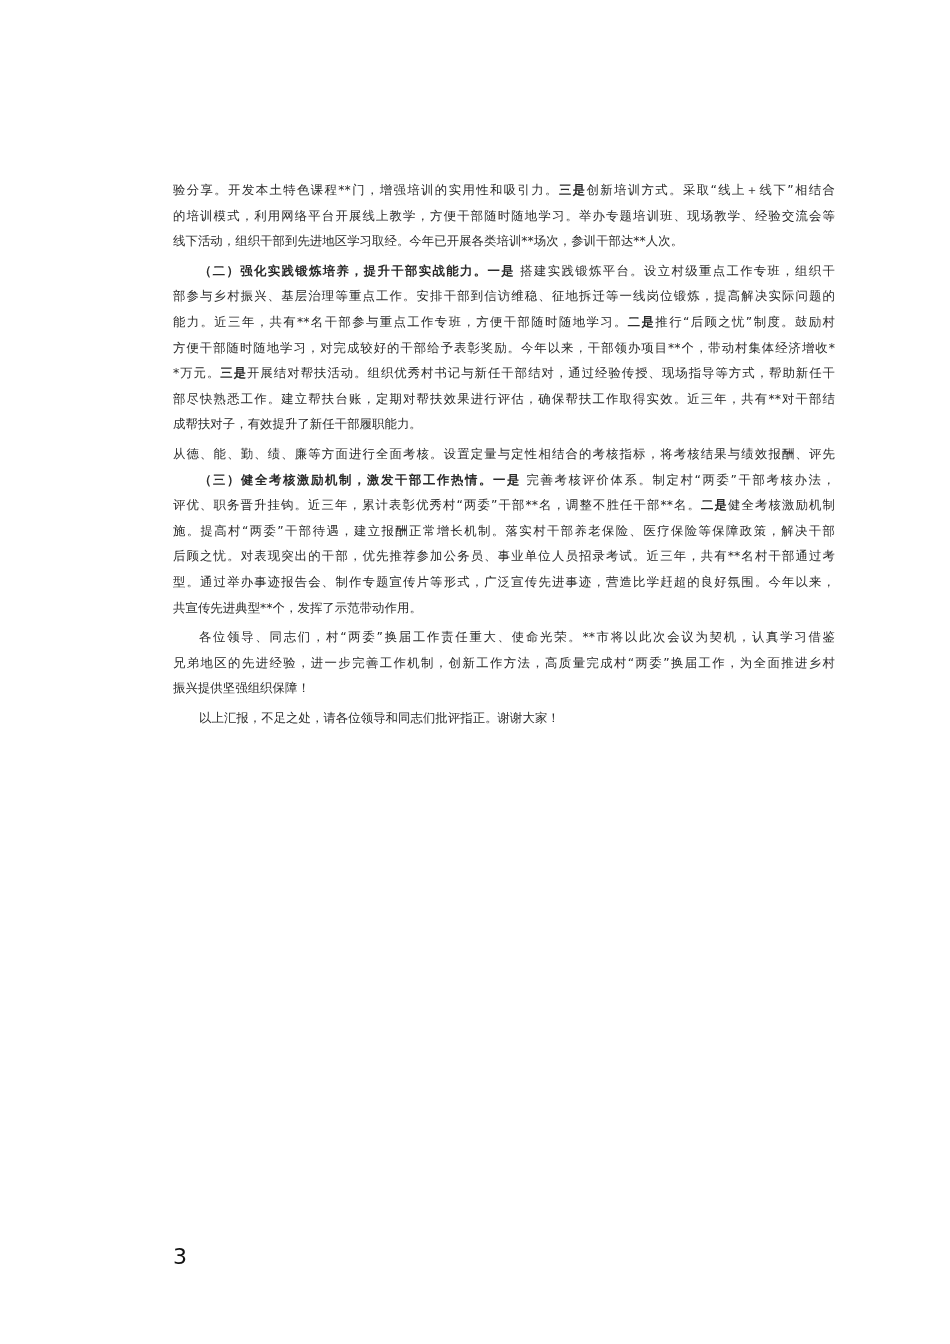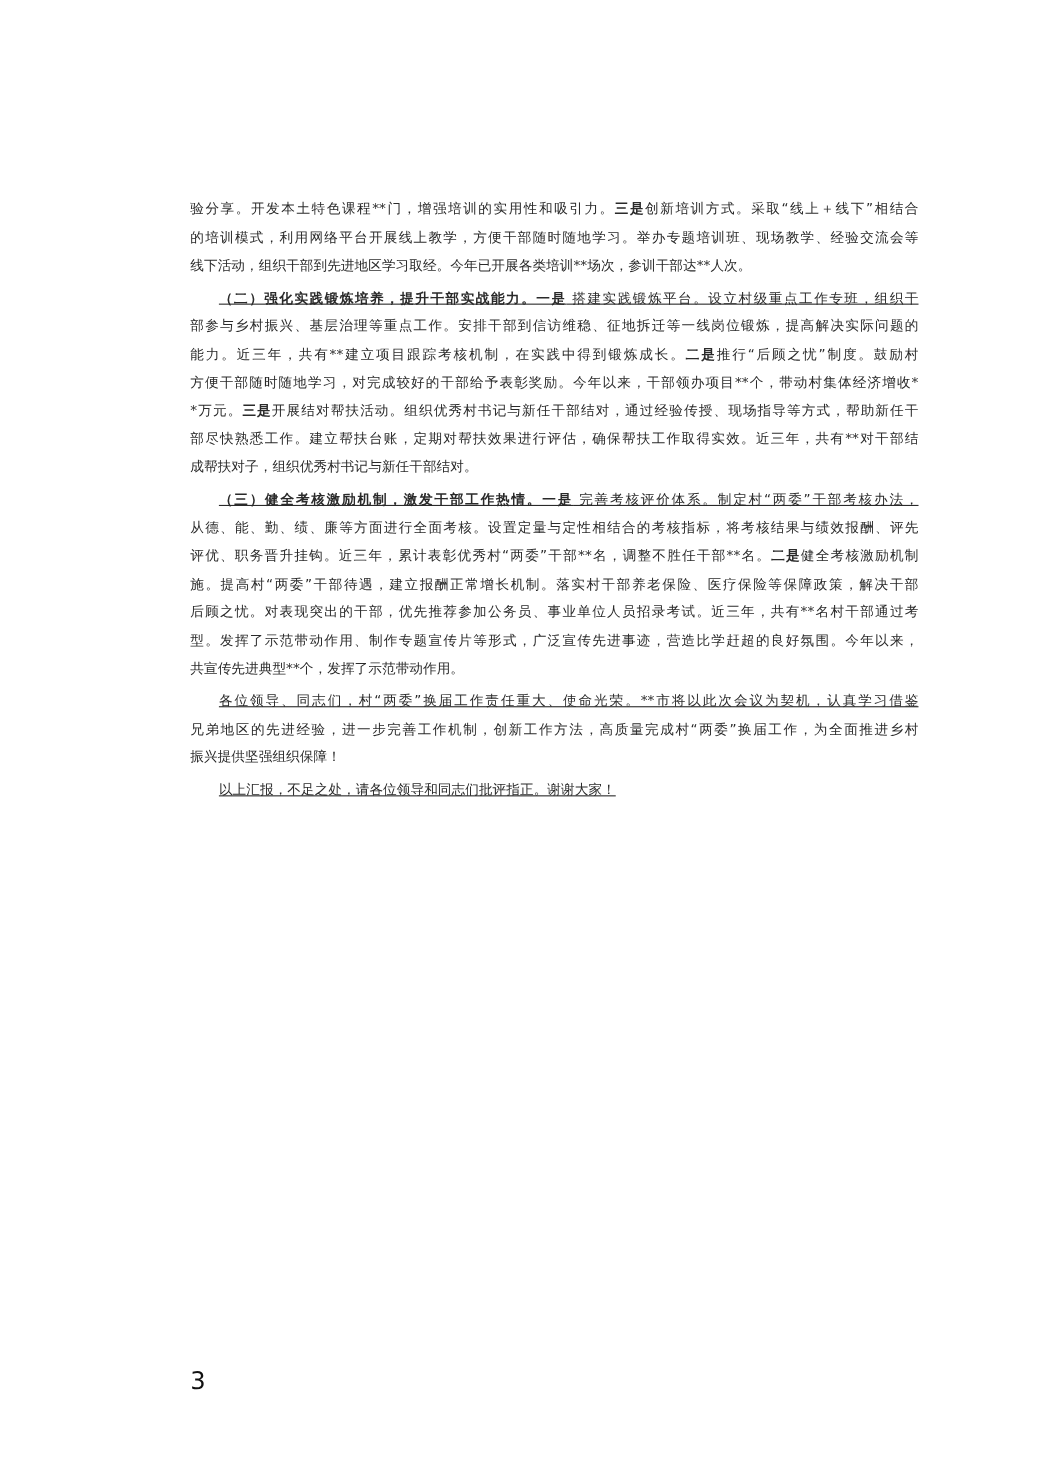--- a/index.html
+++ b/index.html
@@ -4,51 +4,51 @@
 <style>
   html, body { margin: 0; padding: 0; background: #ffffff; }
   body { width: 950px; height: 1344px; position: relative; overflow: hidden;
          font-family: "DejaVu Sans", "Liberation Sans", sans-serif; color: #2a2a2a; }
   .page { position: absolute; left: 0; top: 0; width: 950px; height: 1344px; background: #fff; margin-left: 28px; }
   .body-text { position: absolute; left: 145px; top: 177px; width: 662px; }
   .para { margin: 0 0 4px 0; }
   .line { display: block; height: 25.6px; line-height: 25.6px; font-size: 12.4px;
           white-space: nowrap; text-align: justify; text-align-last: justify; letter-spacing: 0.05px; }
   .line.last { text-align-last: left; }
-  .indent { padding-left: 26px; text-decoration: underline; }
+  .indent { padding-left: 26px; }
   .b { font-weight: bold; }
   .page-number { position: absolute; left: 145px; top: 1244px; font-size: 22px;
                  font-family: "DejaVu Sans", sans-serif; color: #111; }
 </style>
 </head>
 <body>
 
 <div class="page">
   <div class="body-text" id="body-text">
       <div class="para">
         <span class="line"><span>验分享。开发本土特色课程**门，增强培训的实用性和吸引力。</span><span class="b">三是</span><span>创新培训方式。采取“线上＋线下”相结合</span></span>
         <span class="line"><span>的培训模式，利用网络平台开展线上教学，方便干部随时随地学习。举办专题培训班、现场教学、经验交流会等</span></span>
         <span class="line last"><span>线下活动，组织干部到先进地区学习取经。今年已开展各类培训**场次，参训干部达**人次。</span></span>
       </div>
       <div class="para">
         <span class="line indent"><span class="b">（二）强化实践锻炼培养，提升干部实战能力。一是</span><span> 搭建实践锻炼平台。设立村级重点工作专班，组织干</span></span>
         <span class="line"><span>部参与乡村振兴、基层治理等重点工作。安排干部到信访维稳、征地拆迁等一线岗位锻炼，提高解决实际问题的</span></span>
-        <span class="line"><span>能力。近三年，共有**建立项目跟踪考核机制，在实践中得到锻炼成长。</span><span class="b">二是</span><span>推行“后顾之忧”制度。鼓励村</span></span>
+        <span class="line"><span>能力。近三年，共有**名干部参与重点工作专班，方便干部随时随地学习。</span><span class="b">二是</span><span>推行“后顾之忧”制度。鼓励村</span></span>
         <span class="line"><span>方便干部随时随地学习，对完成较好的干部给予表彰奖励。今年以来，干部领办项目**个，带动村集体经济增收*</span></span>
         <span class="line"><span>*万元。</span><span class="b">三是</span><span>开展结对帮扶活动。组织优秀村书记与新任干部结对，通过经验传授、现场指导等方式，帮助新任干</span></span>
         <span class="line"><span>部尽快熟悉工作。建立帮扶台账，定期对帮扶效果进行评估，确保帮扶工作取得实效。近三年，共有**对干部结</span></span>
-        <span class="line last"><span>成帮扶对子，组织优秀村书记与新任干部结对。</span></span>
+        <span class="line last"><span>成帮扶对子，有效提升了新任干部履职能力。</span></span>
       </div>
       <div class="para">
+        <span class="line"><span>从德、能、勤、绩、廉等方面进行全面考核。设置定量与定性相结合的考核指标，将考核结果与绩效报酬、评先</span></span>
         <span class="line indent"><span class="b">（三）健全考核激励机制，激发干部工作热情。一是</span><span> 完善考核评价体系。制定村“两委”干部考核办法，</span></span>
-        <span class="line"><span>从德、能、勤、绩、廉等方面进行全面考核。设置定量与定性相结合的考核指标，将考核结果与绩效报酬、评先</span></span>
         <span class="line"><span>评优、职务晋升挂钩。近三年，累计表彰优秀村“两委”干部**名，调整不胜任干部**名。</span><span class="b">二是</span><span>健全考核激励机制</span></span>
         <span class="line"><span>施。提高村“两委”干部待遇，建立报酬正常增长机制。落实村干部养老保险、医疗保险等保障政策，解决干部</span></span>
         <span class="line"><span>后顾之忧。对表现突出的干部，优先推荐参加公务员、事业单位人员招录考试。近三年，共有**名村干部通过考</span></span>
-        <span class="line"><span>型。发挥了示范带动作用、制作专题宣传片等形式，广泛宣传先进事迹，营造比学赶超的良好氛围。今年以来，</span></span>
+        <span class="line"><span>型。通过举办事迹报告会、制作专题宣传片等形式，广泛宣传先进事迹，营造比学赶超的良好氛围。今年以来，</span></span>
         <span class="line last"><span>共宣传先进典型**个，发挥了示范带动作用。</span></span>
       </div>
       <div class="para">
         <span class="line indent"><span>各位领导、同志们，村“两委”换届工作责任重大、使命光荣。**市将以此次会议为契机，认真学习借鉴</span></span>
         <span class="line"><span>兄弟地区的先进经验，进一步完善工作机制，创新工作方法，高质量完成村“两委”换届工作，为全面推进乡村</span></span>
         <span class="line last"><span>振兴提供坚强组织保障！</span></span>
       </div>
       <div class="para">
         <span class="line last indent"><span>以上汇报，不足之处，请各位领导和同志们批评指正。谢谢大家！</span></span>
       </div>

